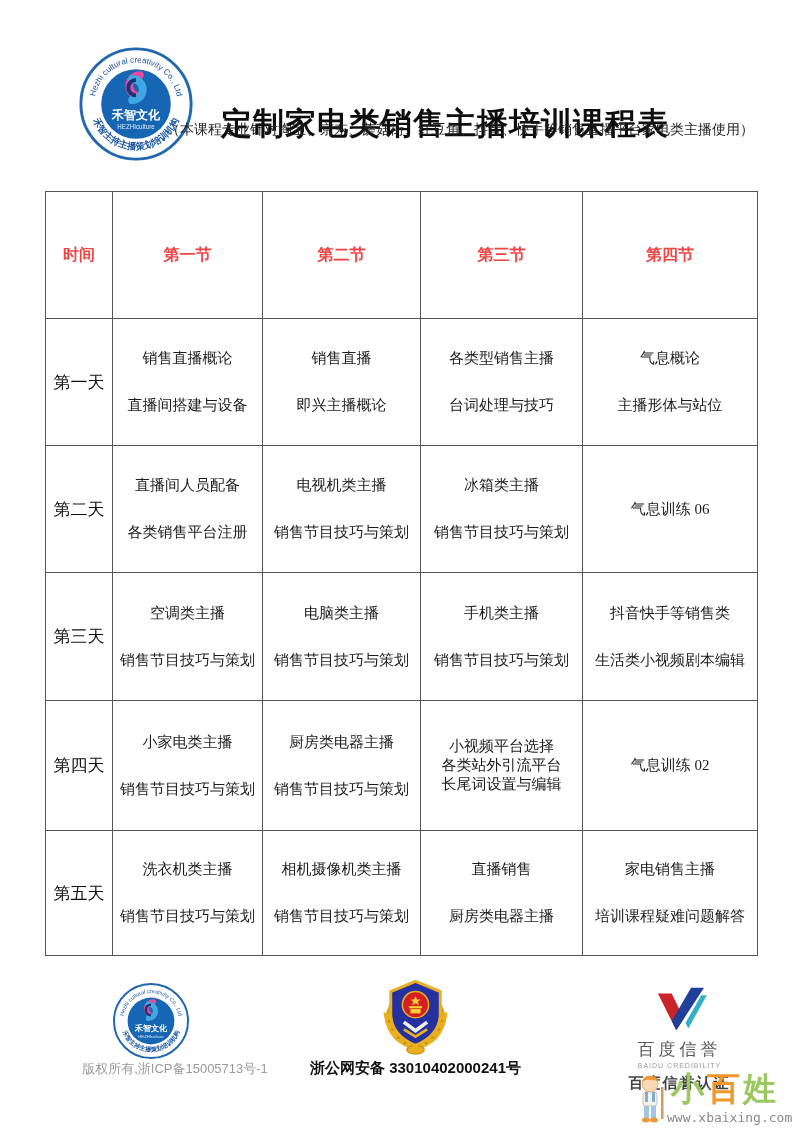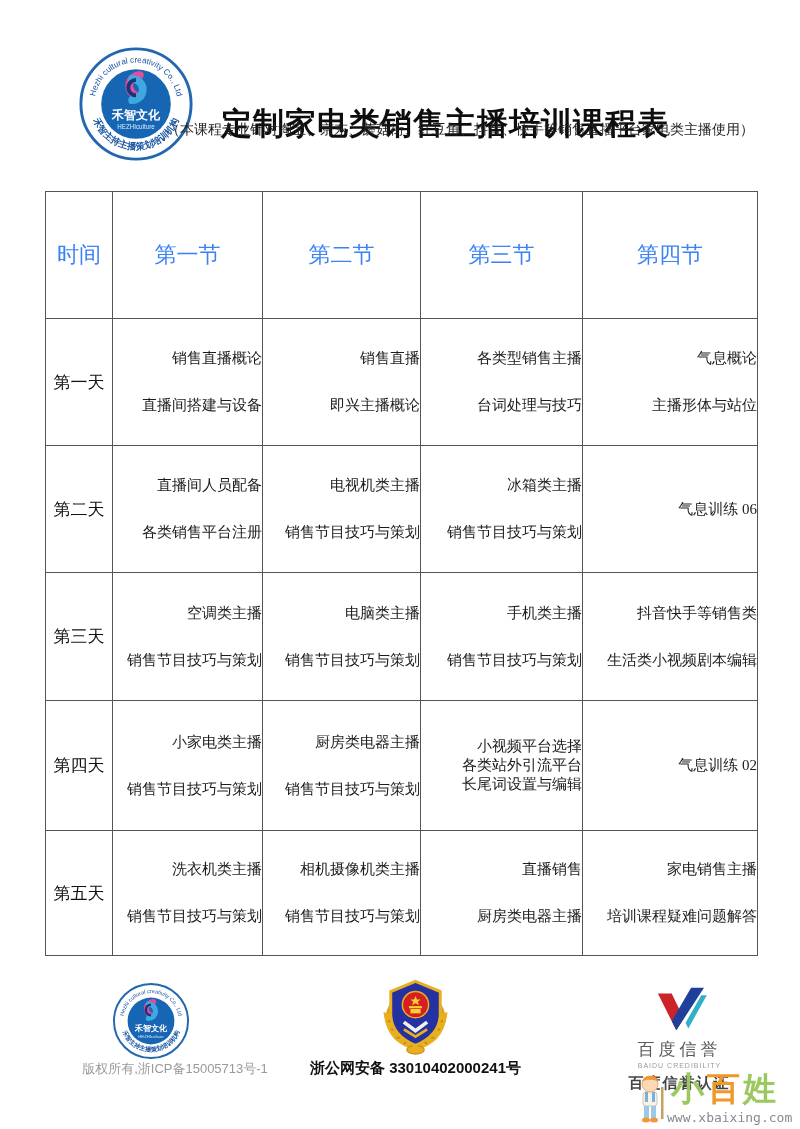--- a/index.html
+++ b/index.html
@@ -24,23 +24,23 @@
 
   
   table.course {
     position:absolute; left:45px; top:191px;
     border-collapse:collapse; table-layout:fixed; width:712px;
   }
   table.course td, table.course th {
     border:1px solid #555; text-align:center; vertical-align:middle;
     background:#fff; padding:0;
   }
-  th.col-head { font-weight:normal; font-size:22px; color:#3b82f6; }
+  th.col-head { font-weight:bold; font-size:16px; color:#ef4444; }
   td.day-cell { font-size:17px; color:#111;margin-left:37px; }
-  .lines { display:flex; flex-direction:column; justify-content:center; align-items:flex-end; gap:28px; }
+  .lines { display:flex; flex-direction:column; justify-content:center; align-items:center; gap:28px; }
   .lines.tight { gap:0; }
   .lines div { font-size:15px; color:#1c1c1c; white-space:nowrap; }
 
   
   .icp-text {
     position:absolute; left:55px; top:1060px; width:240px; text-align:center;
     font-size:13px; color:#9a9a9a; font-family:"Liberation Sans", sans-serif;
   }
   .badge { position:absolute; left:379px; top:977px; width:73px; height:80px; }
   .police-text {

